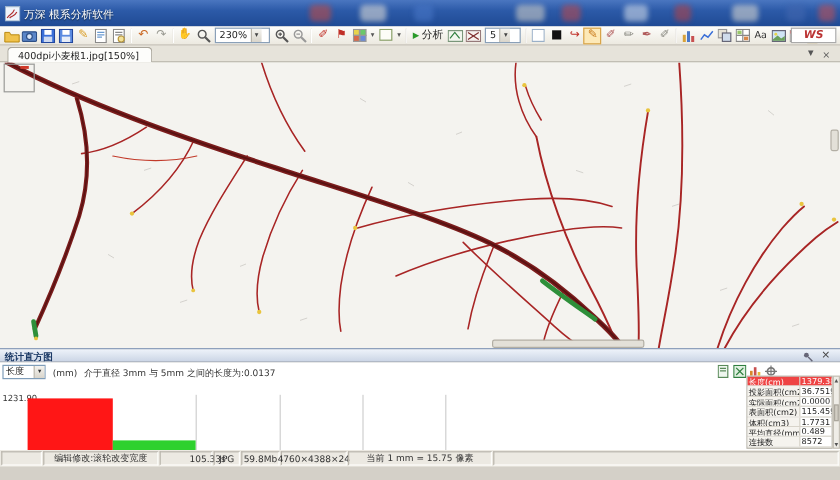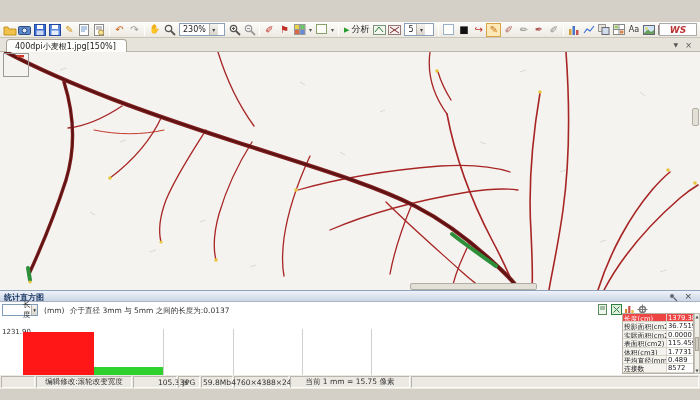--- a/index.html
+++ b/index.html
@@ -47,21 +47,21 @@
 
   
   .hist-header { position:absolute; top:290px; left:0; width:700px; height:12px;
     background:linear-gradient(#eef3fa,#ccd6e6); border-top:1px solid #8ea0bc; border-bottom:1px solid #aab4c4; }
   .hist-header .htitle { position:absolute; left:4px; top:1px; font-size:8px; color:#1c3a66; font-weight:bold; }
   .pin-ico { position:absolute; right:22px; top:2px; }
   .hd-close { position:absolute; right:8px; top:0px; font-size:9px; color:#444; }
 
   .hist-body { position:absolute; top:302px; left:0; width:700px; height:73px; background:#fff; }
   .metric-combo { position:absolute; left:2px; top:2px; width:36px; height:12px; background:#fff; border:1px solid #7f9db9;
-    font-size:7.5px; display:flex; align-items:center; padding-left:20px; }
+    font-size:7.5px; display:flex; padding-left:2px; }
   .metric-combo .arrow { margin-left:auto; width:9px; height:10px; background:linear-gradient(#f4f3ef,#d9d5cb);
     border-left:1px solid #b7b3a9; font-size:5.5px; display:flex; align-items:center; justify-content:center; color:#333; }
   .unit-label { position:absolute; left:44px; top:4px; font-size:7.5px; color:#333; }
   .info-text { position:absolute; left:70px; top:4px; font-size:7.5px; color:#333; white-space:nowrap; }
 
   .ymax { position:absolute; left:2px; top:26px; font-size:7px; color:#333; }
   .gridline { position:absolute; top:27px; height:46px; width:1px; background:#cfcfcf; }
   .axis-x { position:absolute; left:22px; top:73px; width:596px; height:1px; background:#888; }
   .bar { position:absolute; }
   .tick-label { position:absolute; top:75px; font-size:7px; color:#333; transform:translateX(-50%); }
@@ -84,20 +84,39 @@
     display:flex; align-items:center; justify-content:center; white-space:nowrap; padding:0 3px; }
   .bottomstrip { position:absolute; top:389px; left:0; width:700px; height:11px; background:#d4d0c8; }
 
   svg { display:block; }
 </style>
 </head>
 <body>
 
 <div class="page">
 
+  <div class="titlebar">
+    <span class="app-ico">
+      <svg width="13" height="13">
+          <rect x="0.5" y="0.5" width="12" height="12" fill="#eef4fb" stroke="#9db3cc"></rect>
+          <path d="M2 10 C4 6 6 8 8 3 M4 10 C6 8 8 9 10 5" stroke="#b03030" stroke-width="1" fill="none"></path>
+        </svg>
+    </span>
+    <span class="title">万深 根系分析软件</span>
+    <span class="blob" style="left:258px;width:18px;background:#c84a3e;"></span>
+    <span class="blob" style="left:300px;width:22px;background:#e8e4da;"></span>
+    <span class="blob" style="left:345px;width:16px;background:#4a78c8;"></span>
+    <span class="blob" style="left:430px;width:24px;background:#d8d4c8;"></span>
+    <span class="blob" style="left:468px;width:16px;background:#c04848;"></span>
+    <span class="blob" style="left:520px;width:20px;background:#dce4ee;"></span>
+    <span class="blob" style="left:562px;width:14px;background:#b84040;"></span>
+    <span class="blob" style="left:610px;width:22px;background:#e4e0d4;"></span>
+    <span class="blob" style="left:655px;width:16px;background:#4468b0;"></span>
+    <span class="blob" style="left:682px;width:14px;background:#c85050;"></span>
+  </div>
 
   <div class="toolbar">
     <span class="tb-icon">
         <svg width="14" height="12">
           <path d="M1 3 h4 l1 2 h7 v6 h-12 z" fill="#f0c24b" stroke="#b8860b" stroke-width="0.8"></path>
         </svg>
       </span>
     <span class="tb-icon">
         <svg width="13" height="11">
           <rect x="0.5" y="2.5" width="12" height="8" rx="1" fill="#5b86c8" stroke="#2d4f86"></rect>

